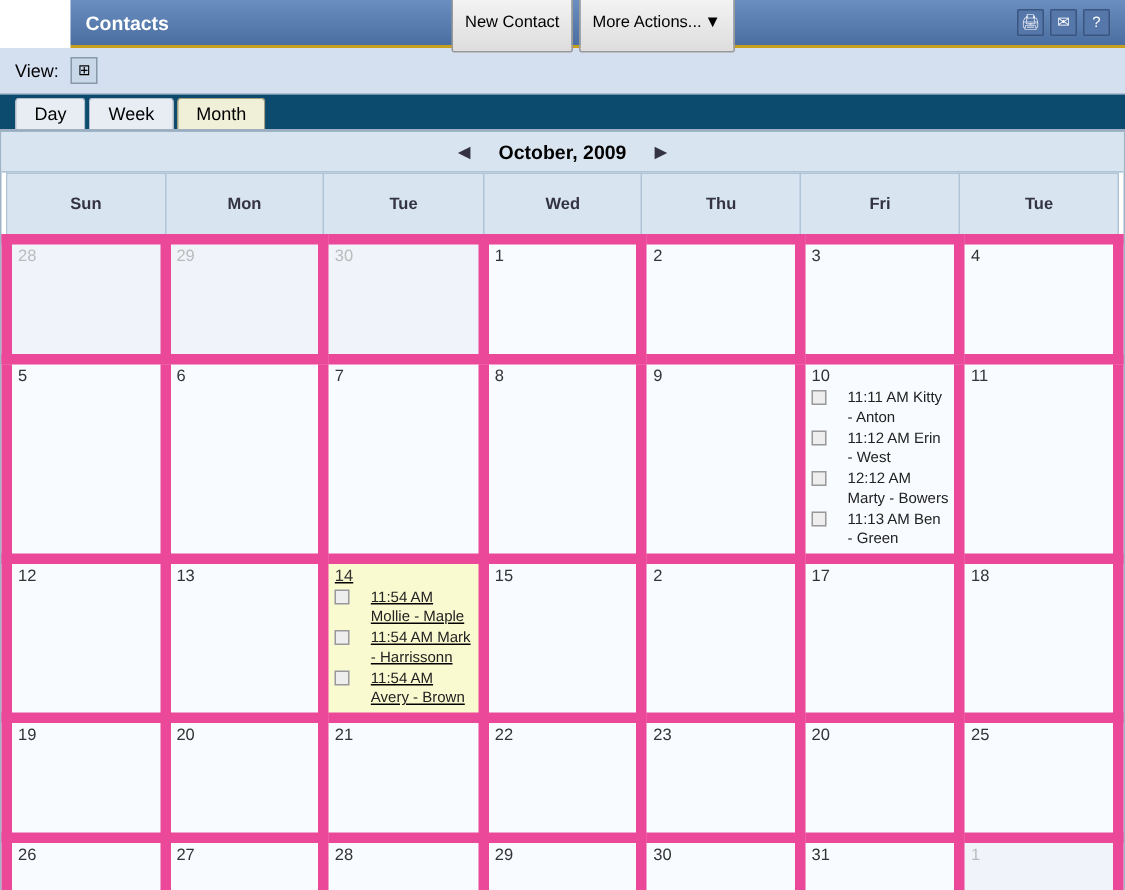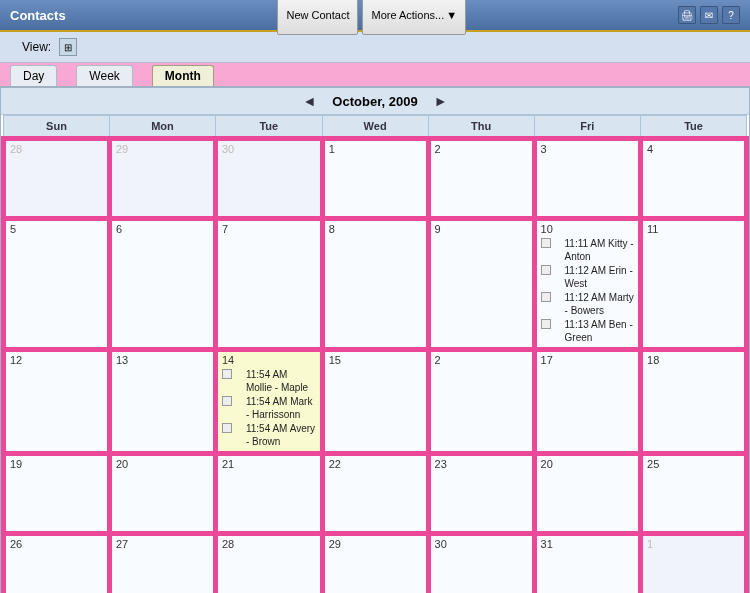--- a/index.html
+++ b/index.html
@@ -6,20 +6,21 @@
     body { font-family: Arial, sans-serif; font-size: 12px; background: #fff; }
 
     .app-header {
       background: linear-gradient(to bottom, #6a8ebf, #4a6ea0);
       padding: 5px 10px;
       display: flex;
       align-items: center;
       justify-content: space-between;
       height: 32px;
       border-bottom: 2px solid #c8a020;
+      margin-left: 47px;
     }
     .app-title { color: white; font-weight: bold; font-size: 13px; }
     .header-buttons { display: flex; gap: 4px; align-items: center; }
     .header-btn {
       background: linear-gradient(to bottom, #f5f5f5, #ddd);
       border: 1px solid #999;
       padding: 13px 8px;
       font-size: 11px;
       cursor: pointer;
       border-radius: 2px;
@@ -29,21 +30,21 @@
     .header-icon {
       width: 18px; height: 18px;
       background: #5577aa;
       border: 1px solid #3a5580;
       display: flex; align-items: center; justify-content: center;
       color: white; font-size: 10px; cursor: pointer; border-radius: 1px;
     }
 
     .toolbar {
       background: #d4dff0;
-      padding: 6px 22px;
+      padding: 6px 10px;
       display: flex;
       align-items: center;
       gap: 8px;
       border-bottom: 1px solid #b0bdd0;
     }
     .view-label { font-size: 12px; }
     .view-select {
       font-size: 12px;
       padding: 1px 4px;
       border: 1px solid #999;
@@ -52,38 +53,38 @@
     }
     .copy-icon {
       width: 18px; height: 18px;
       background: #c8d8e8;
       border: 1px solid #8899aa;
       display: flex; align-items: center; justify-content: center;
       font-size: 10px; cursor: pointer;
     }
 
     .tabs {
-      background: #f9a8d4;
+      background: #0c4a6e;
       padding: 2px 10px 0;
       display: flex;
-      gap: 19px;
+      gap: 2px;
       border-bottom: 1px solid #a0b0c0;
     }
     .tab {
       padding: 3px 12px;
       font-size: 12px;
       cursor: pointer;
       border: 1px solid #b0bcc8;
       border-bottom: none;
       background: #e8edf4;
       border-radius: 3px 3px 0 0;
     }
     .tab.active {
       background: #f0f0d8;
-      font-weight: bold;
+      font-weight: normal;
       border-color: #a0a080;
     }
 
     .calendar-container {
       border: 1px solid #a0b4c8;
       margin: 0;
     }
 
     .cal-nav {
       background: #d8e4f0;
@@ -102,41 +103,42 @@
     }
     .cal-month-label { font-weight: bold; font-size: 13px; }
 
     .cal-grid {
       width: 100%;
       border-collapse: collapse;
     }
     .cal-grid th {
       background: #d8e4f0;
       border: 1px solid #b0c4d8;
-      padding: 4px 6px;
+      padding: 14px 6px;
       text-align: center;
       font-weight: bold;
       font-size: 11px;
       color: #334;
     }
     .cal-grid td {
-      border: 5px solid #ec4899;
+      border: 7px solid #ec4899;
       vertical-align: top;
       width: 107px;
       min-height: 80px;
       height: 80px;
       padding: 2px 4px;
       background: #f8fbff;
     }
     .cal-grid td.other-month {
       background: #f0f4fa;
       color: #aaa;
     }
     .cal-grid td.highlighted {
       background: #fafad0;
+      text-decoration: underline;
     }
     .day-num {
       font-size: 11px;
       color: #333;
       margin-bottom: 2px;
     }
     .other-month .day-num { color: #bbb; }
 
     .event {
       display: flex;
@@ -251,21 +253,21 @@
             <div class="event">
               <div class="event-icon"></div>
               <span class="event-text">11:11 AM Kitty - Anton</span>
             </div>
             <div class="event">
               <div class="event-icon"></div>
               <span class="event-text">11:12 AM Erin - West</span>
             </div>
             <div class="event">
               <div class="event-icon"></div>
-              <span class="event-text">11:12 AM Marty - Bowers</span>
+              <span class="event-text">12:12 AM Marty - Bowers</span>
             </div>
             <div class="event">
               <div class="event-icon"></div>
               <span class="event-text">11:13 AM Ben - Green</span>
             </div>
           </td>
           <td>
             <div class="day-num">11</div>
           </td>
         </tr>

